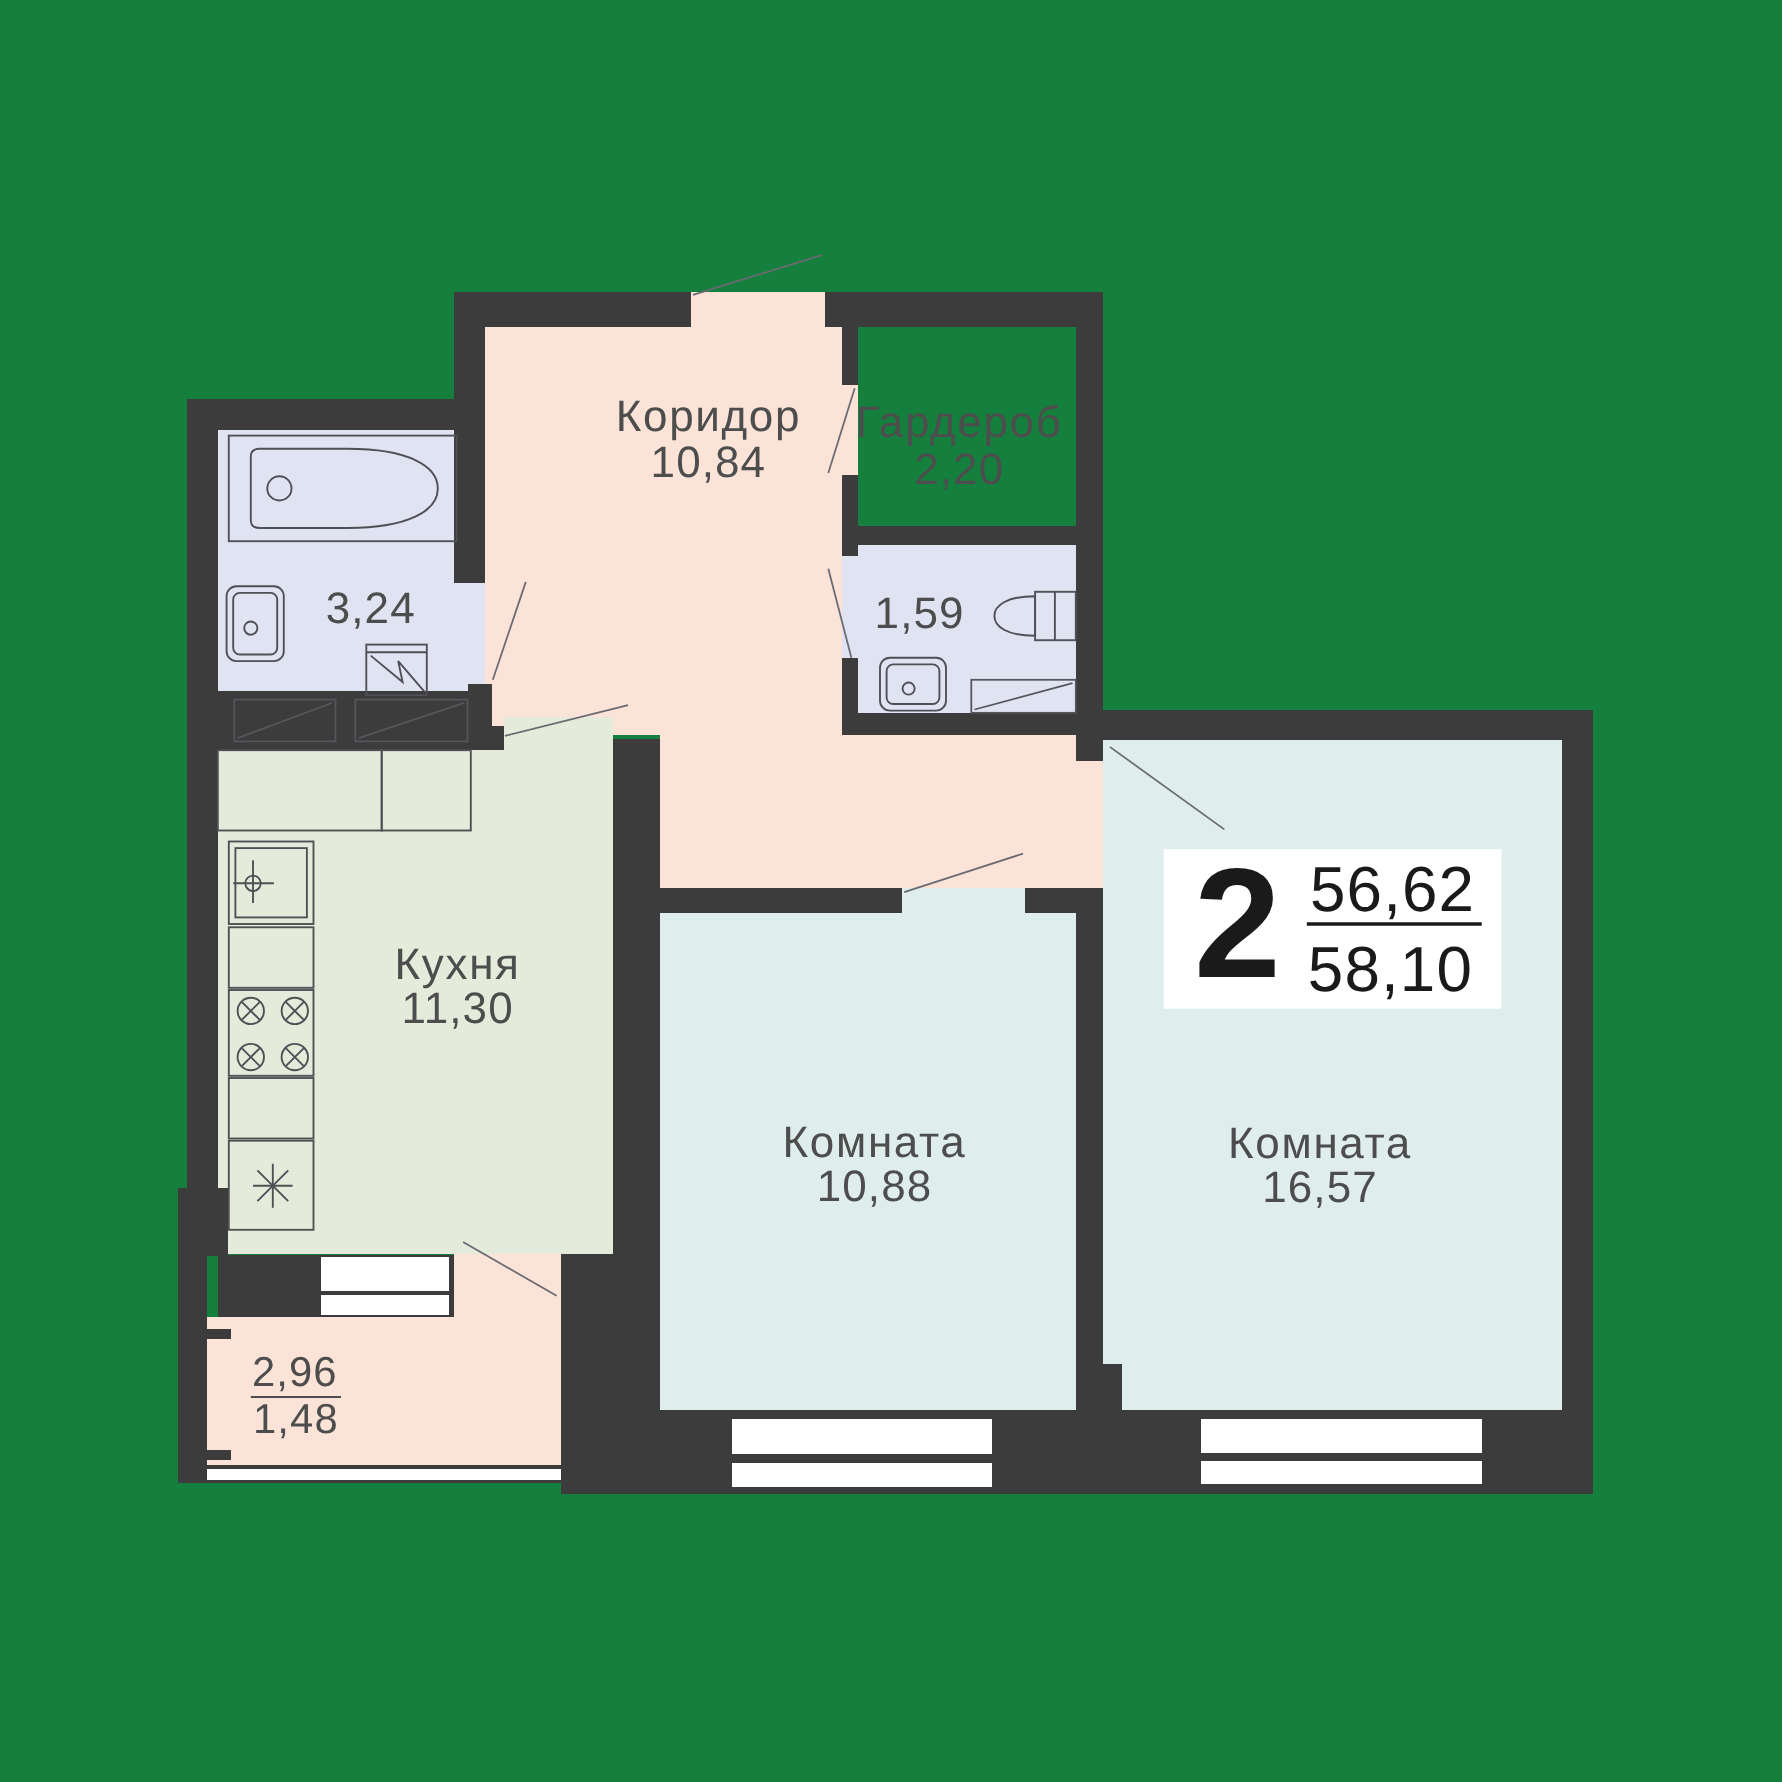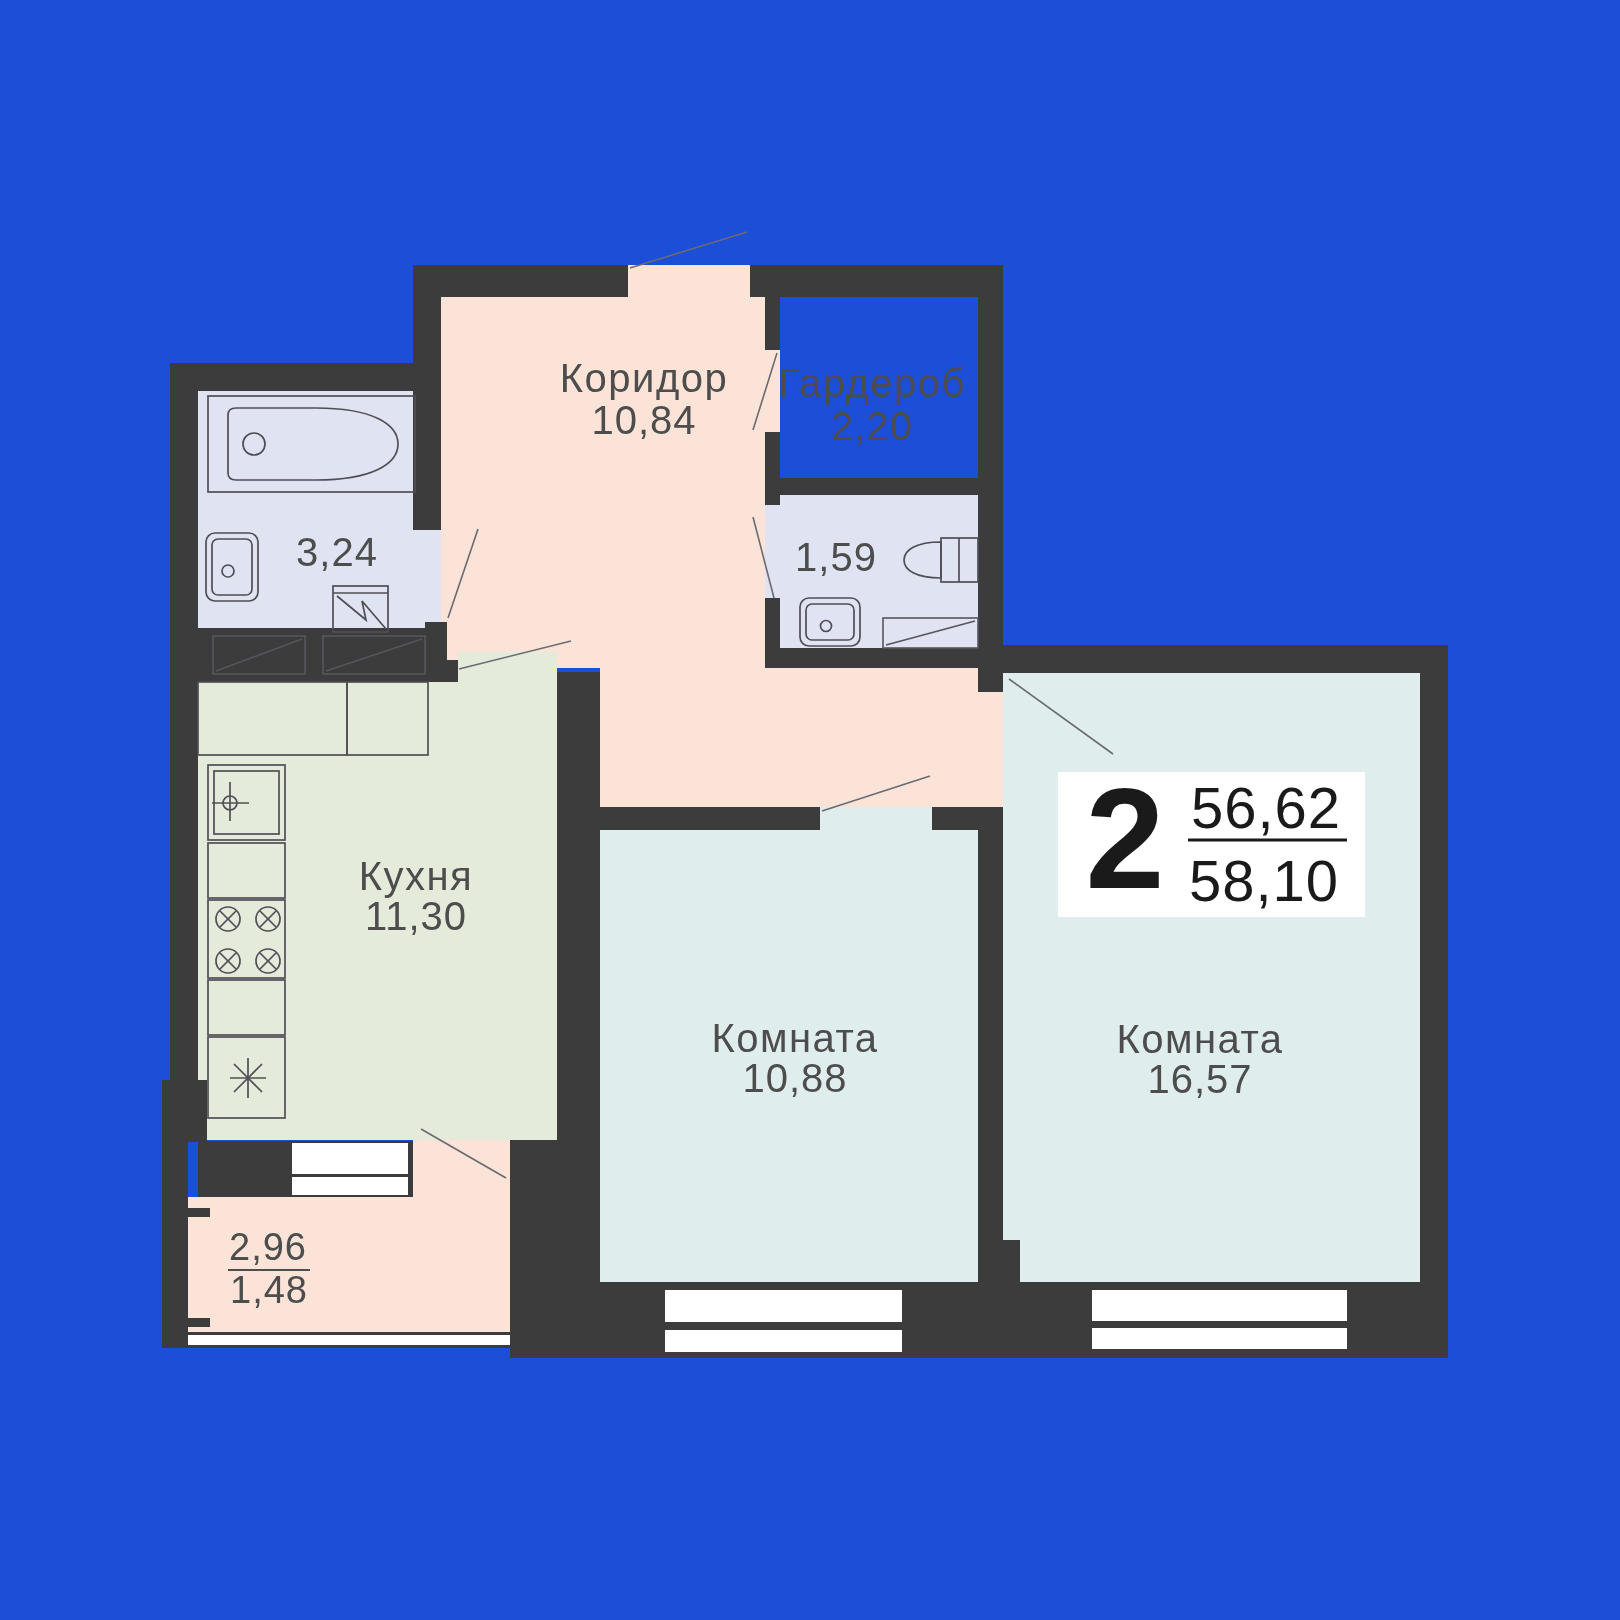--- a/index.html
+++ b/index.html
@@ -1,16 +1,16 @@
 <!DOCTYPE html>
 <html><head>
 <meta charset="utf-8">
 <style>
   html,body{margin:0;padding:0;background:#ffffff;}
-  .page{width:1620px;height:1620px;background:#1d4ed8;position:relative;
+  .page{width:1620px;height:1620px;background:#15803d;position:relative;
         font-family:"Liberation Sans", sans-serif;}
   svg{display:block;}
   .ln{stroke:#55555c;stroke-width:1.6;fill:none;}
   .fix{stroke:#4f4f55;stroke-width:1.7;fill:none;}
   .door{stroke:#6a6a72;stroke-width:1.6;fill:none;}
   .room-label{font-size:40px;letter-spacing:1.5px;text-anchor:middle;font-weight:400;}
   .room-area{font-size:40px;letter-spacing:1px;text-anchor:middle;font-weight:400;}
   .balc-num{font-size:38px;letter-spacing:1px;text-anchor:middle;font-weight:400;}
   .badge-big{font-size:142px;font-weight:700;text-anchor:middle;}
   .badge-num{font-size:58px;letter-spacing:1px;text-anchor:middle;font-weight:400;}

